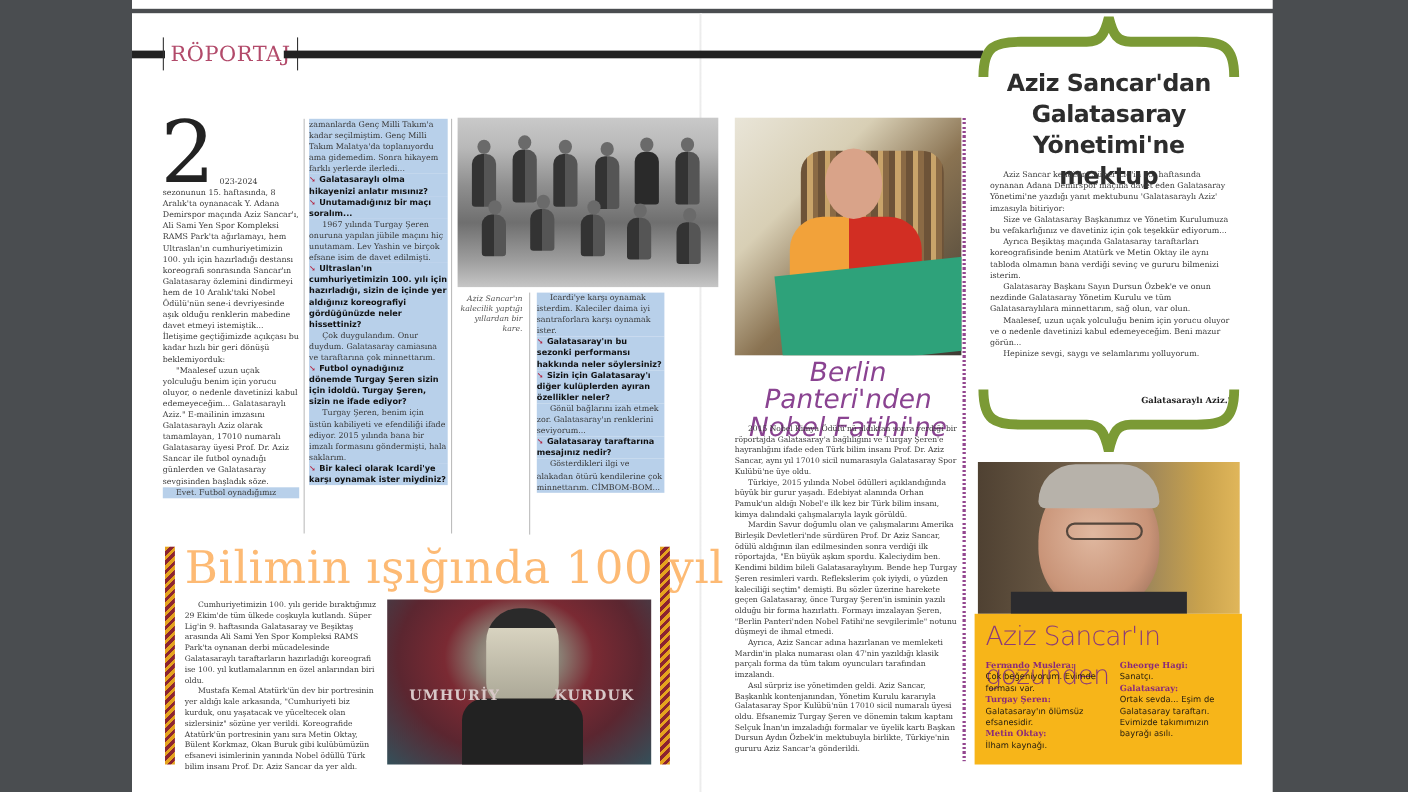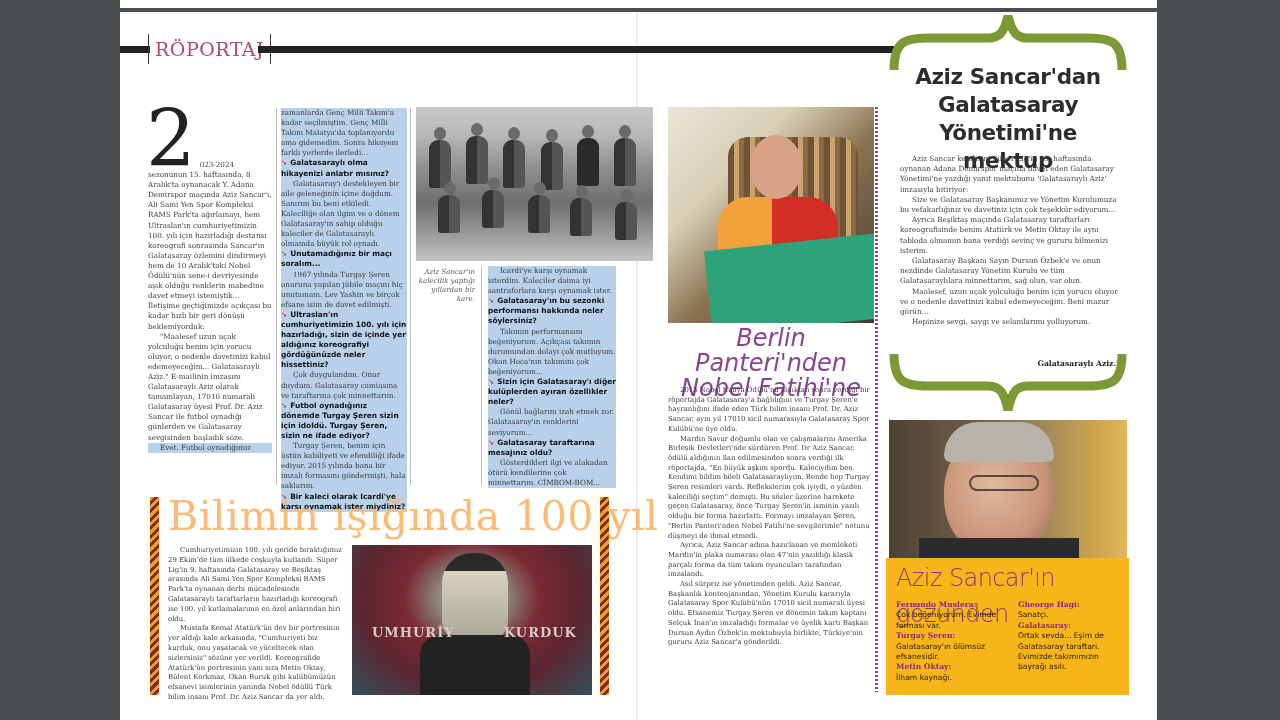--- a/index.html
+++ b/index.html
@@ -86,21 +86,20 @@
   <p class="noindent" style="padding-top:52px;">023-2024</p>
   <p class="noindent" style="clear:both;">sezonunun 15. haftasında, 8 Aralık'ta oynanacak Y. Adana Demirspor maçında Aziz Sancar'ı, Ali Sami Yen Spor Kompleksi RAMS Park'ta ağırlamayı, hem Ultraslan'ın cumhuriyetimizin 100. yılı için hazırladığı destansı koreografi sonrasında Sancar'ın Galatasaray özlemini dindirmeyi hem de 10 Aralık'taki Nobel Ödülü'nün sene-i devriyesinde aşık olduğu renklerin mabedine davet etmeyi istemiştik... İletişime geçtiğimizde açıkçası bu kadar hızlı bir geri dönüşü beklemiyorduk:</p>
   <p>"Maalesef uzun uçak yolculuğu benim için yorucu oluyor, o nedenle davetinizi kabul edemeyeceğim... Galatasaraylı Aziz." E-mailinin imzasını Galatasaraylı Aziz olarak tamamlayan, 17010 numaralı Galatasaray üyesi Prof. Dr. Aziz Sancar ile futbol oynadığı günlerden ve Galatasaray sevgisinden başladık söze.</p>
   <p class="hl">Evet. Futbol oynadığımız</p>
 </div>
 <div class="vline" style="left:276px;top:108px;height:377px;"></div>
 
 <div class="col" style="left:281px;top:108px;width:126px;">
   <p class="noindent hl">zamanlarda Genç Milli Takım'a kadar seçilmiştim. Genç Milli Takım Malatya'da toplanıyordu ama gidemedim. Sonra hikayem farklı yerlerde ilerledi...</p>
   <p class="q hl"><span class="arrow">➘</span><span>Galatasaraylı olma hikayenizi anlatır mısınız?</span></p>
-  <p class="hl">Galatasaray'ı destekleyen bir aile geleneğinin içine doğdum. Sanırım bu beni etkiledi. Kaleciliğe olan ilgim ve o dönem Galatasaray'ın sahip olduğu kaleciler de Galatasaraylı olmamda büyük rol oynadı.</p>
   <p class="q hl"><span class="arrow">➘</span><span>Unutamadığınız bir maçı soralım...</span></p>
   <p class="hl">1967 yılında Turgay Şeren onuruna yapılan jübile maçını hiç unutamam. Lev Yashin ve birçok efsane isim de davet edilmişti.</p>
   <p class="q hl"><span class="arrow">➘</span><span>Ultraslan'ın cumhuriyetimizin 100. yılı için hazırladığı, sizin de içinde yer aldığınız koreografiyi gördüğünüzde neler hissettiniz?</span></p>
   <p class="hl">Çok duygulandım. Onur duydum. Galatasaray camiasına ve taraftarına çok minnettarım.</p>
   <p class="q hl"><span class="arrow">➘</span><span>Futbol oynadığınız dönemde Turgay Şeren sizin için idoldü. Turgay Şeren, sizin ne ifade ediyor?</span></p>
   <p class="hl">Turgay Şeren, benim için üstün kabiliyeti ve efendiliği ifade ediyor. 2015 yılında bana bir imzalı formasını göndermişti, hala saklarım.</p>
   <p class="q hl"><span class="arrow">➘</span><span>Bir kaleci olarak Icardi'ye karşı oynamak ister miydiniz?</span></p>
 </div>
 <div class="vline" style="left:410px;top:108px;height:377px;"></div>
 
@@ -124,27 +123,26 @@
   <div class="player-head" style="left:118px;top:75px;"></div>
     <div class="player" style="left:112px;top:88px;height:38px;"></div>
   <div class="player-head" style="left:160px;top:78px;"></div>
     <div class="player" style="left:154px;top:91px;height:38px;"></div>
   <div class="player-head" style="left:205px;top:82px;"></div>
     <div class="player" style="left:199px;top:95px;height:38px;"></div>
 </div>
 <div class="caption" style="left:418px;top:268px;width:57px;">Aziz Sancar'ın kalecilik yaptığı yıllardan bir kare.</div>
 <div class="vline" style="left:481px;top:266px;height:220px;"></div>
 
-<div class="col" style="left:488px;top:266px;width:128px;">
+<div class="col" style="left:488px;top:266px;width:116px;">
   <p class="hl">Icardi'ye karşı oynamak isterdim. Kaleciler daima iyi santraforlara karşı oynamak ister.</p>
   <p class="q hl"><span class="arrow">➘</span><span>Galatasaray'ın bu sezonki performansı hakkında neler söylersiniz?</span></p>
-  <p class="hl">Takımın performansını beğeniyorum. Açıkçası takımın durumundan dolayı çok mutluyum. Okan Hoca'nın takımını çok beğeniyorum...</p>
   <p class="q hl"><span class="arrow">➘</span><span>Sizin için Galatasaray'ı diğer kulüplerden ayıran özellikler neler?</span></p>
   <p class="hl">Gönül bağlarını izah etmek zor. Galatasaray'ın renklerini seviyorum...</p>
-  <p class="q hl"><span class="arrow">➘</span><span>Galatasaray taraftarına mesajınız oldu?</span></p>
+  <p class="q hl"><span class="arrow">➘</span><span>Galatasaray taraftarına mesajınız nedir?</span></p>
   <p class="hl">Gösterdikleri ilgi ve alakadan ötürü kendilerine çok minnettarım. CİMBOM-BOM...</p>
 </div>
 
 <div class="stripe" style="left:150px;top:497px;height:198px;"></div>
 <div class="stripe" style="left:600px;top:497px;height:198px;"></div>
 <div class="big-title">Bilimin ışığında 100 yıl</div>
 <div class="col" style="left:168px;top:546px;width:178px;font-size:6.9px;line-height:9.8px;">
   <p>Cumhuriyetimizin 100. yılı geride bıraktığımız 29 Ekim'de tüm ülkede coşkuyla kutlandı. Süper Lig'in 9. haftasında Galatasaray ve Beşiktaş arasında Ali Sami Yen Spor Kompleksi RAMS Park'ta oynanan derbi mücadelesinde Galatasaraylı taraftarların hazırladığı koreografi ise 100. yıl kutlamalarının en özel anlarından biri oldu.</p>
   <p>Mustafa Kemal Atatürk'ün dev bir portresinin yer aldığı kale arkasında, "Cumhuriyeti biz kurduk, onu yaşatacak ve yüceltecek olan sizlersiniz" sözüne yer verildi. Koreografide Atatürk'ün portresinin yanı sıra Metin Oktay, Bülent Korkmaz, Okan Buruk gibi kulübümüzün efsanevi isimlerinin yanında Nobel ödüllü Türk bilim insanı Prof. Dr. Aziz Sancar da yer aldı.</p>
 </div>
@@ -158,20 +156,21 @@
 <div class="photo-sancar">
   <div class="chair"></div>
   <div class="shirt-red"></div>
   <div class="head"></div>
   <div class="jersey-green"></div>
 </div>
 <div class="dotted-v"></div>
 <div class="berlin-title">Berlin Panteri'nden Nobel Fatihi'ne</div>
 <div class="col" style="left:668px;top:386px;width:204px;font-size:6.9px;line-height:9.7px;">
   <p>2015 Nobel Kimya Ödülü'nü aldıktan sonra verdiği bir röportajda Galatasaray'a bağlılığını ve Turgay Şeren'e hayranlığını ifade eden Türk bilim insanı Prof. Dr. Aziz Sancar, aynı yıl 17010 sicil numarasıyla Galatasaray Spor Kulübü'ne üye oldu.</p>
+  <p>Türkiye, 2015 yılında Nobel ödülleri açıklandığında büyük bir gurur yaşadı. Edebiyat alanında Orhan Pamuk'un aldığı Nobel'e ilk kez bir Türk bilim insanı, kimya dalındaki çalışmalarıyla layık görüldü.</p>
   <p>Mardin Savur doğumlu olan ve çalışmalarını Amerika Birleşik Devletleri'nde sürdüren Prof. Dr Aziz Sancar, ödülü aldığının ilan edilmesinden sonra verdiği ilk röportajda, "En büyük aşkım spordu. Kaleciydim ben. Kendimi bildim bileli Galatasaraylıyım. Bende hep Turgay Şeren resimleri vardı. Reflekslerim çok iyiydi, o yüzden kaleciliği seçtim" demişti. Bu sözler üzerine harekete geçen Galatasaray, önce Turgay Şeren'in isminin yazılı olduğu bir forma hazırlattı. Formayı imzalayan Şeren, "Berlin Panteri'nden Nobel Fatihi'ne sevgilerimle" notunu düşmeyi de ihmal etmedi.</p>
   <p>Ayrıca, Aziz Sancar adına hazırlanan ve memleketi Mardin'in plaka numarası olan 47'nin yazıldığı klasik parçalı forma da tüm takım oyuncuları tarafından imzalandı.</p>
   <p>Asıl sürpriz ise yönetimden geldi. Aziz Sancar, Başkanlık kontenjanından, Yönetim Kurulu kararıyla Galatasaray Spor Kulübü'nün 17010 sicil numaralı üyesi oldu. Efsanemiz Turgay Şeren ve dönemin takım kaptanı Selçuk İnan'ın imzaladığı formalar ve üyelik kartı Başkan Dursun Aydın Özbek'in mektubuyla birlikte, Türkiye'nin gururu Aziz Sancar'a gönderildi.</p>
 </div>
 
 <svg class="brace" style="left:888px;top:12px;" width="240" height="60" viewBox="0 0 240 60">
   <path d="M6 58 C6 30 16 26 40 26 L100 26 C112 26 116 20 120 4 C124 20 128 26 140 26 L200 26 C224 26 234 30 234 58" fill="none" stroke="#7b9a35" stroke-width="9" stroke-linecap="butt"></path>
 </svg>
 <div class="letter-title">Aziz Sancar'dan Galatasaray Yönetimi'ne mektup</div>
 <div class="letter-body">

